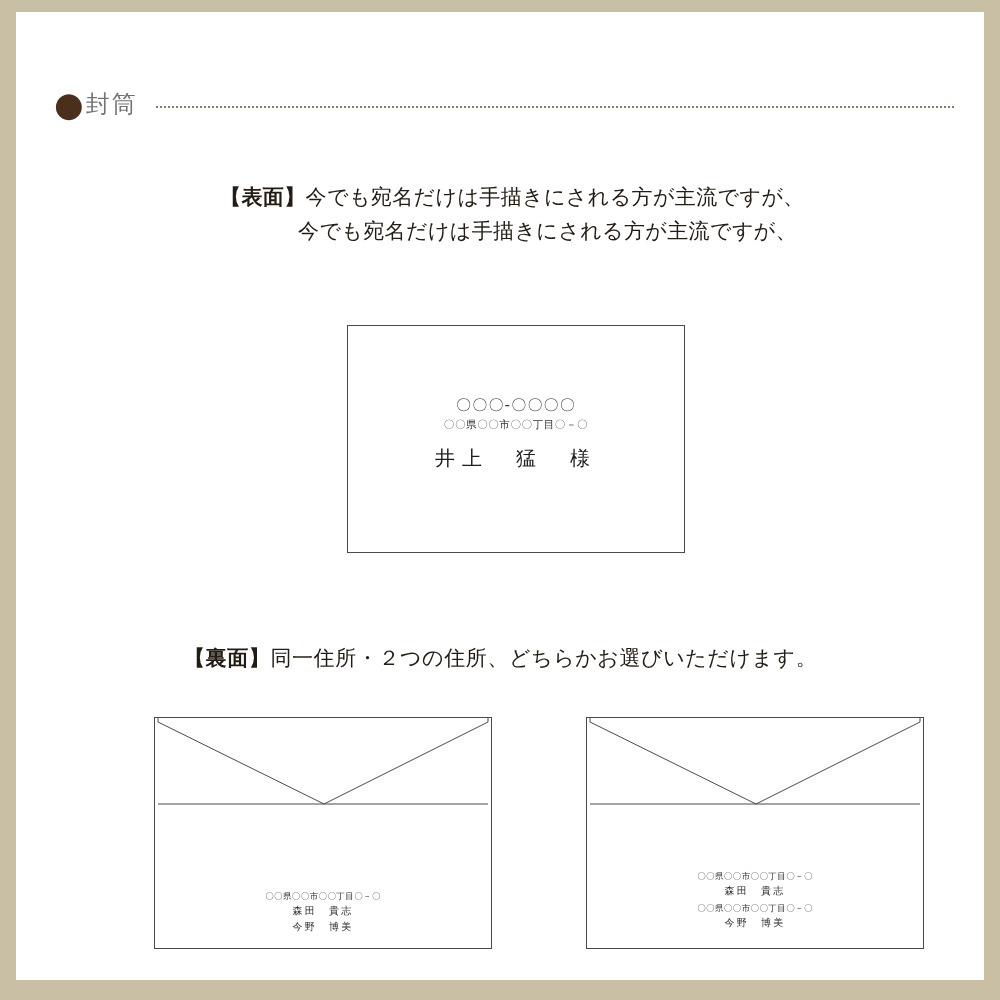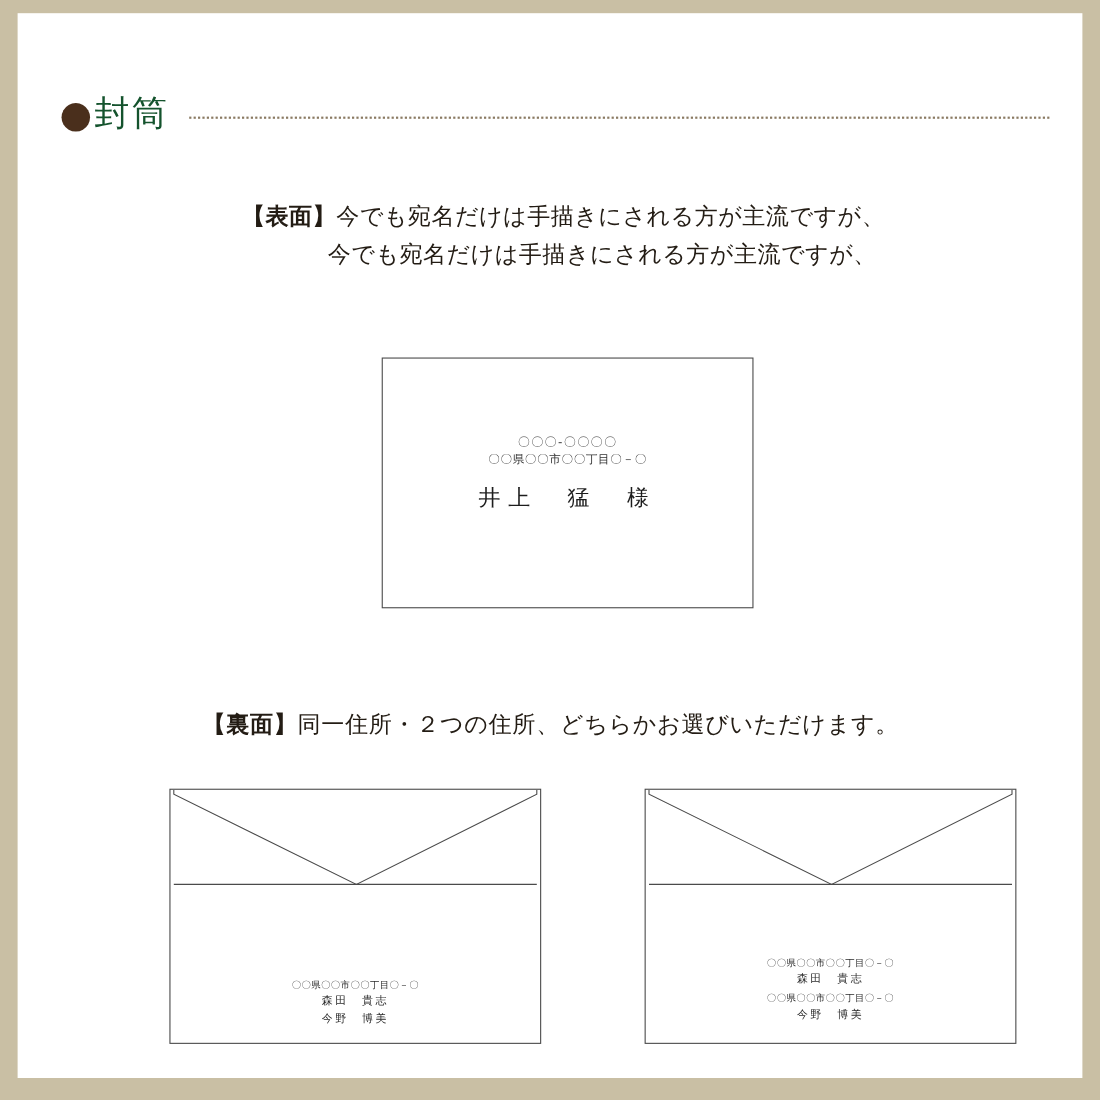--- a/index.html
+++ b/index.html
@@ -34,22 +34,22 @@
     align-items: center;
   }
   .section-bullet {
     color: #4a2f1c;
     font-size: 34px;
     line-height: 1;
     margin-right: 2px;
     font-family: "DejaVu Sans", sans-serif;
   }
   .section-title {
-    color: #14532d;
-    font-size: 32px;
+    color: #737373;
+    font-size: 24px;
     letter-spacing: 2px;
     font-weight: 400;
     font-family: "DejaVu Sans", sans-serif;
     white-space: nowrap;
   }
   .section-rule {
     flex: 1;
     margin-left: 18px;
     margin-top: 6px;
     height: 0;
@@ -90,21 +90,21 @@
   .front-address {
     position: absolute;
     left: 0;
     top: 68px;
     width: 100%;
     text-align: center;
     color: #333;
     font-family: "DejaVu Sans", sans-serif;
   }
   .addr-zip {
-    font-size: 11px;
+    font-size: 15px;
     letter-spacing: 1.2px;
     line-height: 1.5;
   }
   .addr-street {
     font-size: 10.5px;
     letter-spacing: 0.6px;
     line-height: 1.5;
   }
   .addr-name {
     margin-top: 13px;

